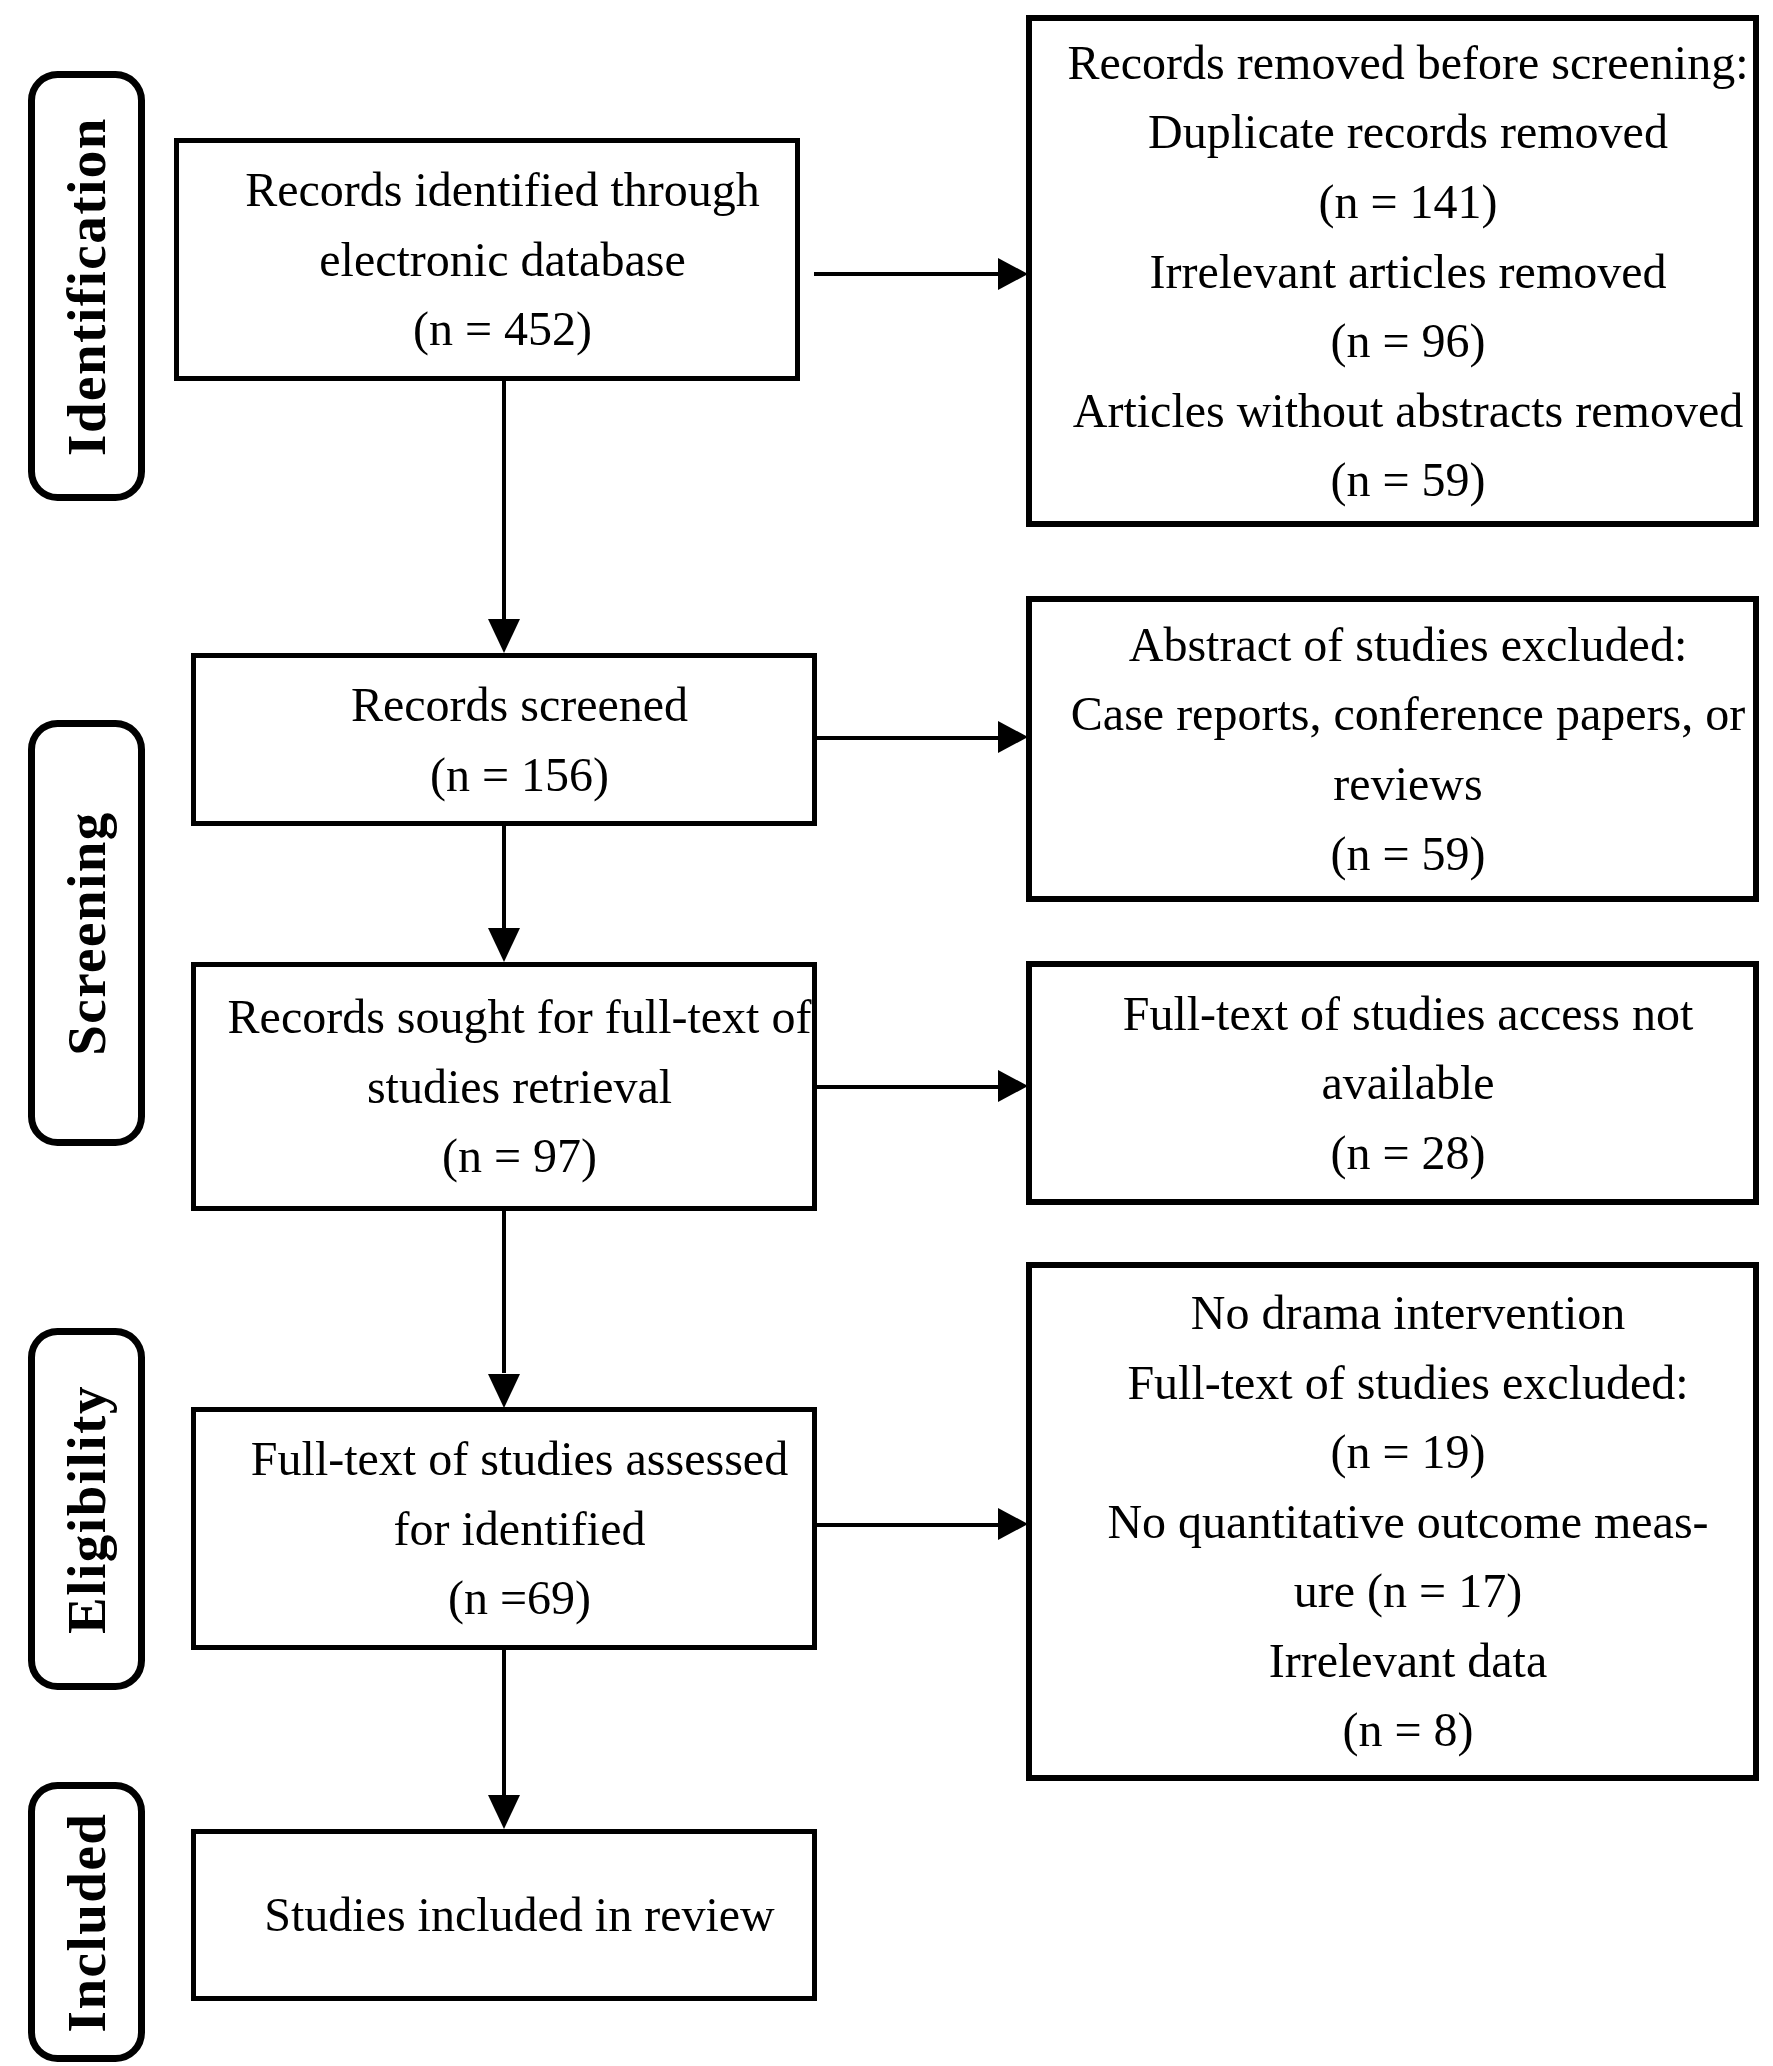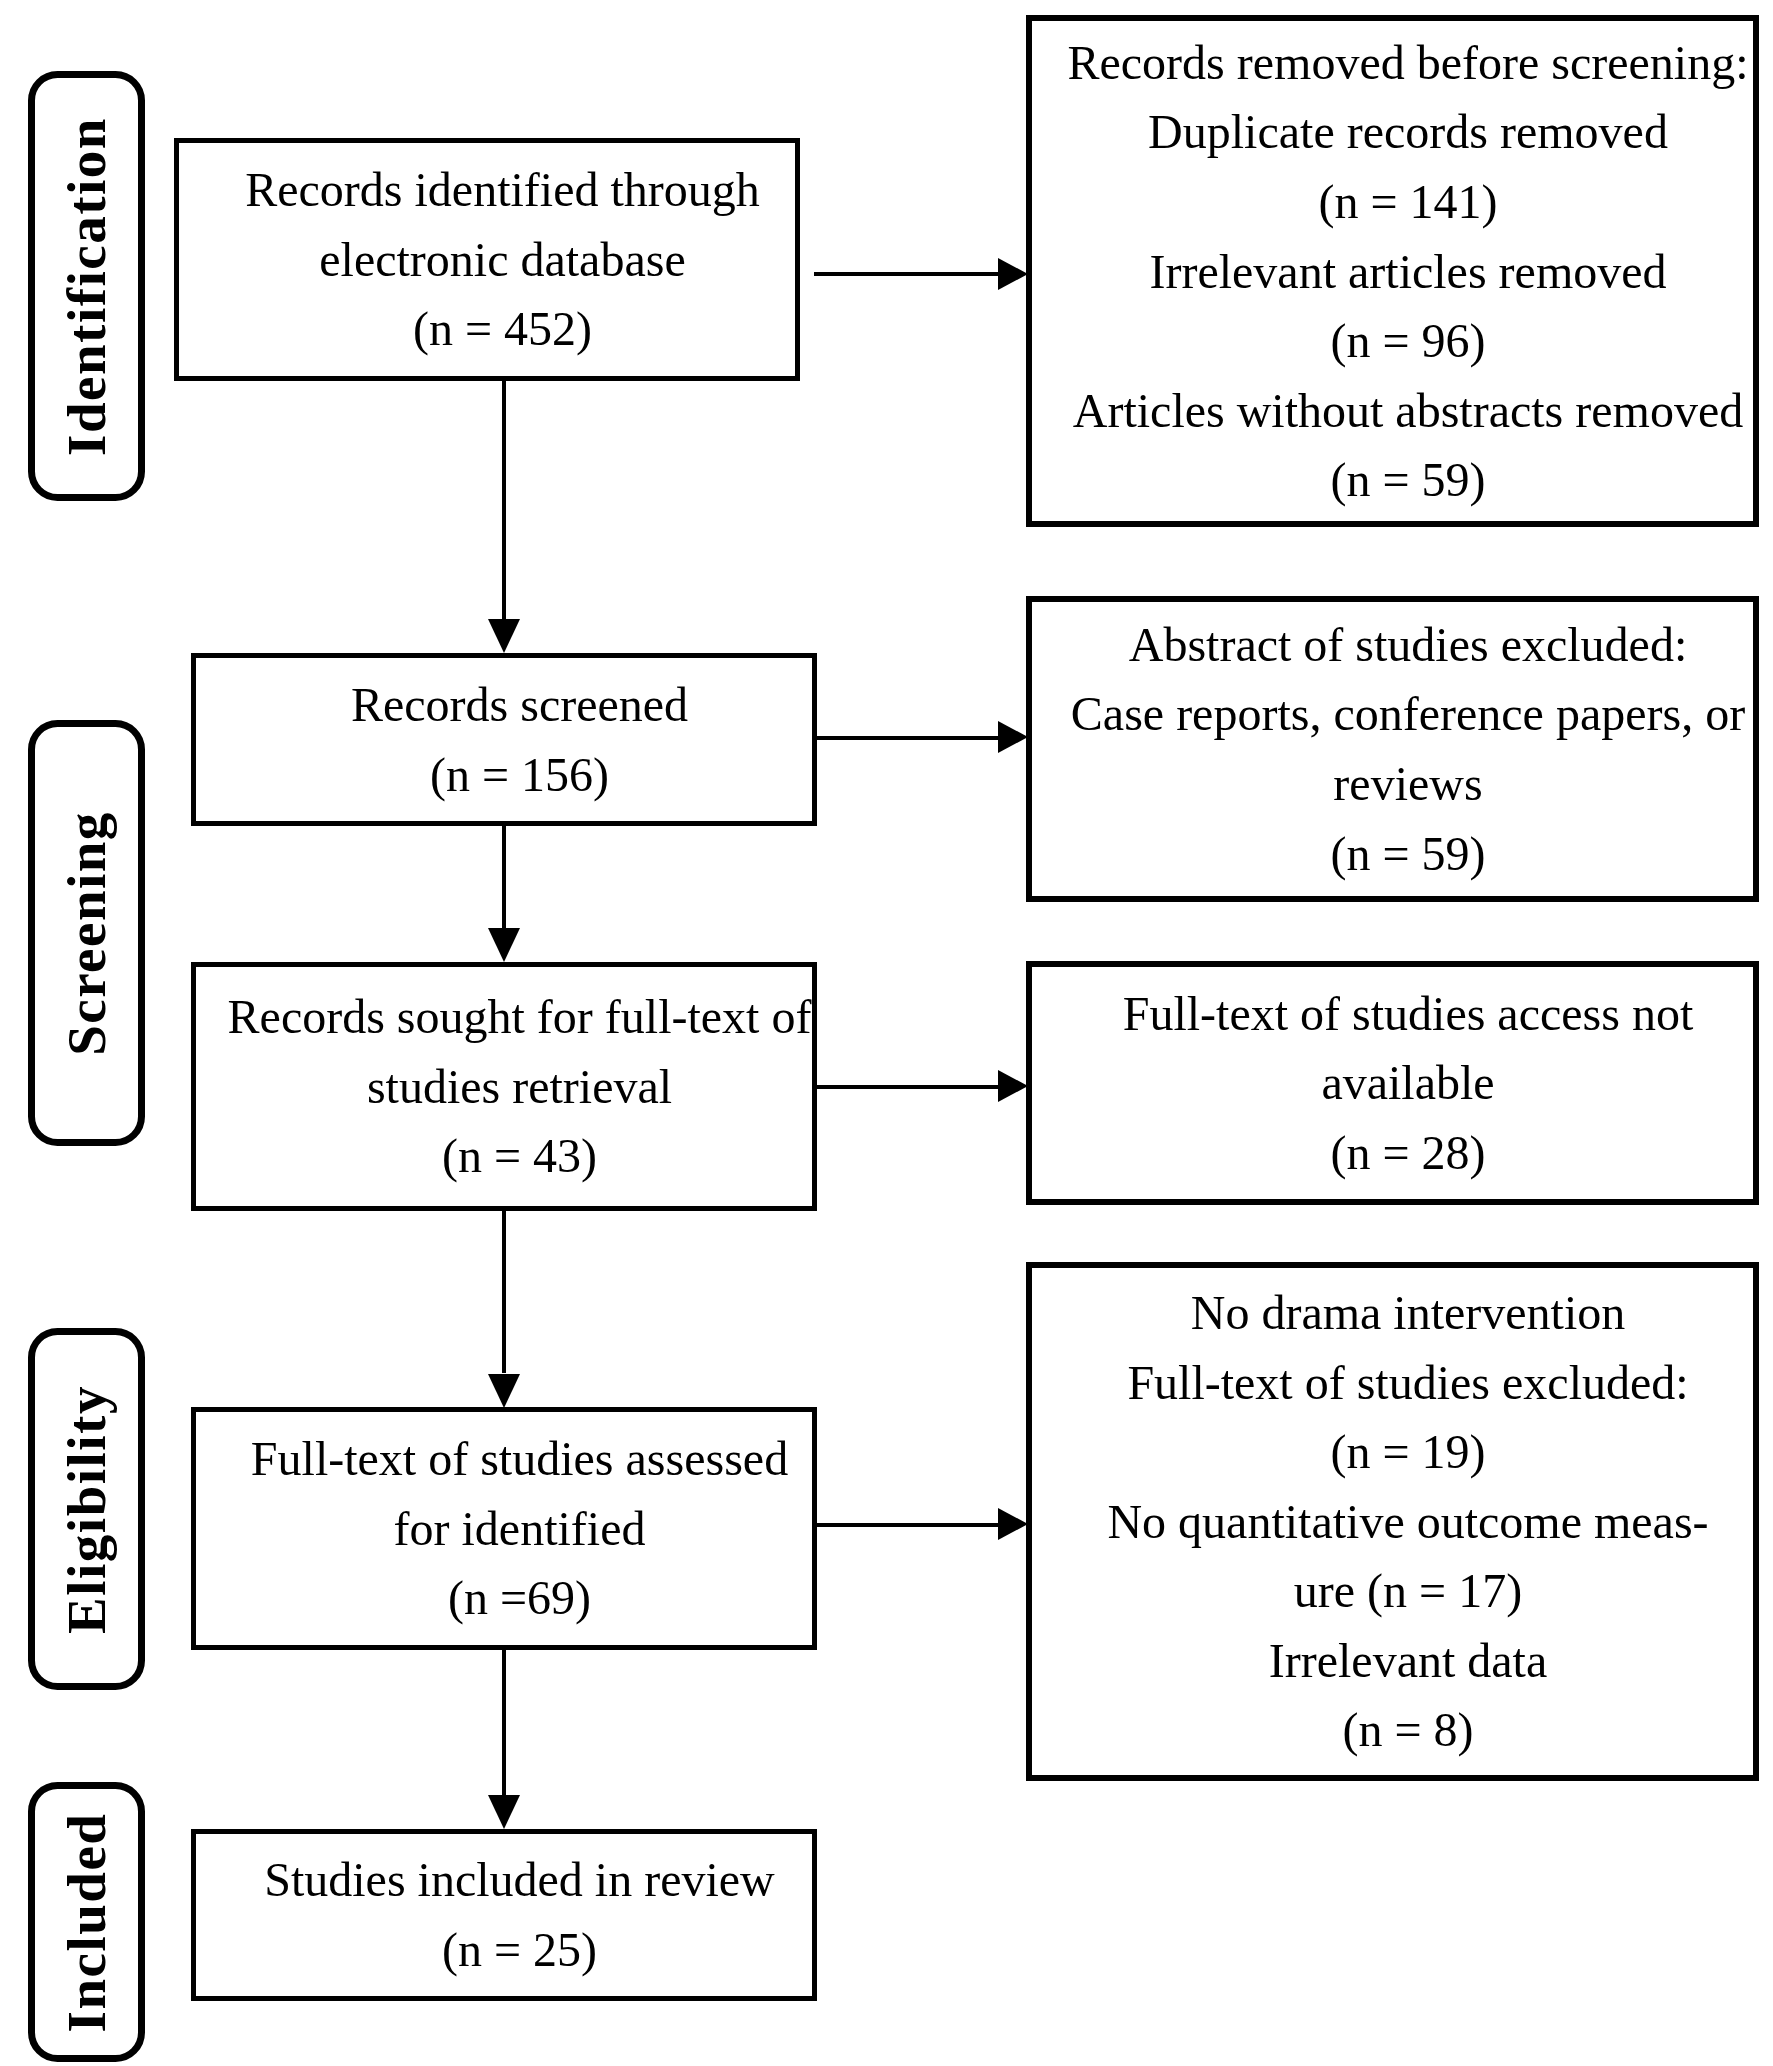--- a/index.html
+++ b/index.html
@@ -78,32 +78,31 @@
   </div>
 
   <div class="box main" style="left:191px;top:653px;width:626px;height:173px">
     <div class="tline">Records screened</div>
     <div class="tline">(n = 156)</div>
   </div>
 
   <div class="box main" style="left:191px;top:962px;width:626px;height:249px">
     <div class="tline">Records sought for full-text of</div>
     <div class="tline">studies retrieval</div>
-    <div class="tline">(n = 43)</div>
+    <div class="tline">(n = 97)</div>
   </div>
 
   <div class="box main" style="left:191px;top:1407px;width:626px;height:243px">
     <div class="tline">Full-text of studies assessed</div>
     <div class="tline">for identified</div>
     <div class="tline">(n =69)</div>
   </div>
 
   <div class="box main" style="left:191px;top:1829px;width:626px;height:172px">
     <div class="tline">Studies included in review</div>
-    <div class="tline">(n = 25)</div>
   </div>
 
   <div class="box side" style="left:1026px;top:15.3px;width:733px;height:512px">
     <div class="tline">Records removed before screening:</div>
     <div class="tline">Duplicate records removed</div>
     <div class="tline">(n = 141)</div>
     <div class="tline">Irrelevant articles removed</div>
     <div class="tline">(n = 96)</div>
     <div class="tline">Articles without abstracts removed</div>
     <div class="tline">(n = 59)</div>

